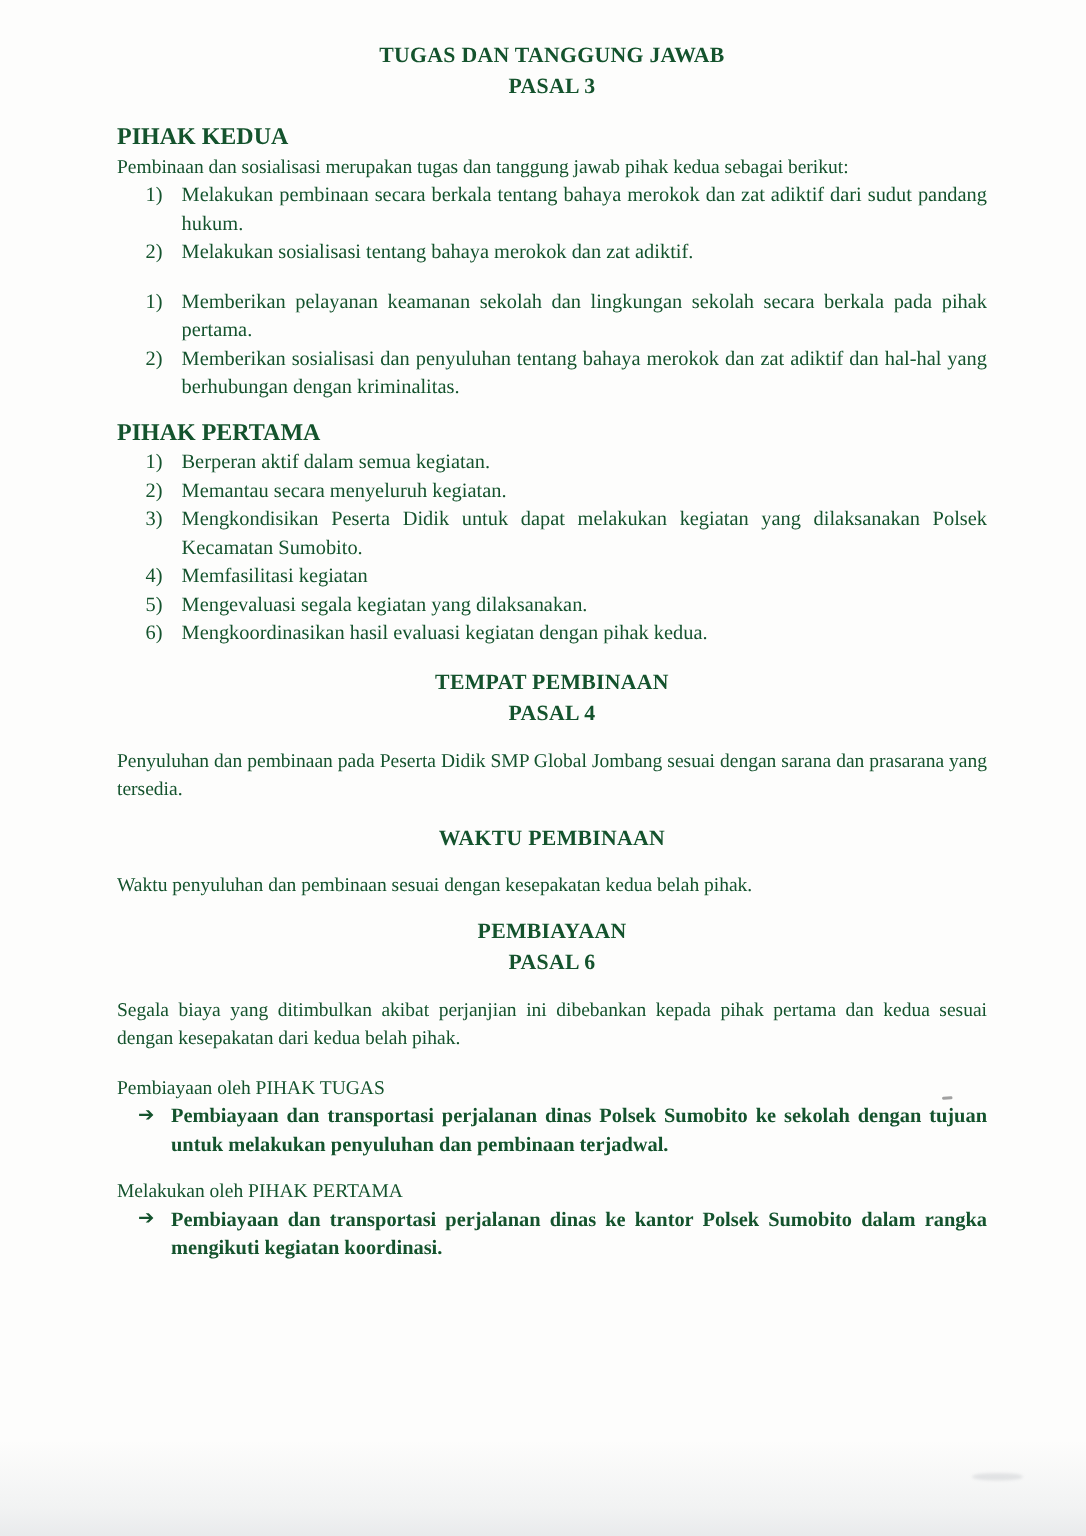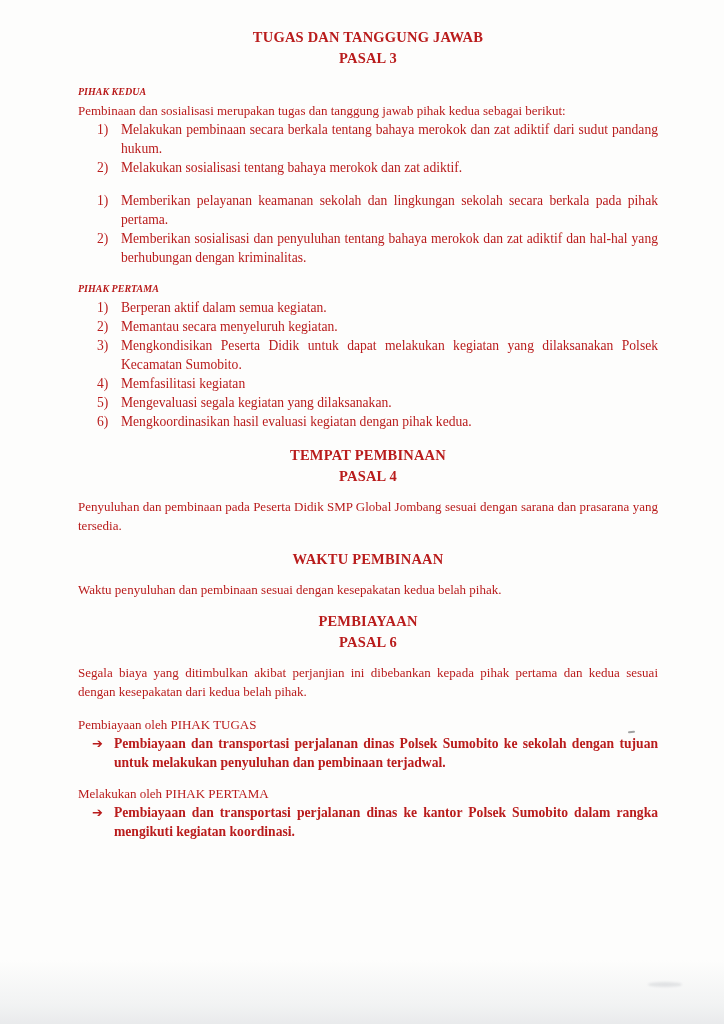--- a/index.html
+++ b/index.html
@@ -4,40 +4,39 @@
 <style>
   html, body { margin: 0; padding: 0; background: #e9e9e9; }
   .page {
     position: relative;
     width: 724px;
     height: 1024px;
     margin: 0 auto;
     background: #fdfdfc;
     overflow: hidden;
     font-family: "Liberation Serif", "DejaVu Serif", serif;
-    color: #b91c1c;
+    color: #14532d;
   }
   .content {
     position: absolute;
     left: 78px;
     top: 27px;
     width: 580px;
   }
   .h-center {
     text-align: center;
     font-weight: bold;
     font-size: 14.5px;
     line-height: 21px;
     letter-spacing: 0.2px;
   }
   .h-left {
     font-weight: bold;
-    font-size: 10px;
+    font-size: 16px;
     line-height: 19px;
-    font-style: italic;
   }
   .para {
     font-size: 13px;
     line-height: 19px;
     text-align: justify;
   }
   .num-list { margin-left: 19px; }
   .num-item { display: flex; font-size: 13.6px; line-height: 19px; }
   .num { width: 24px; flex-shrink: 0; }
   .num-text { flex: 1; text-align: justify; }

